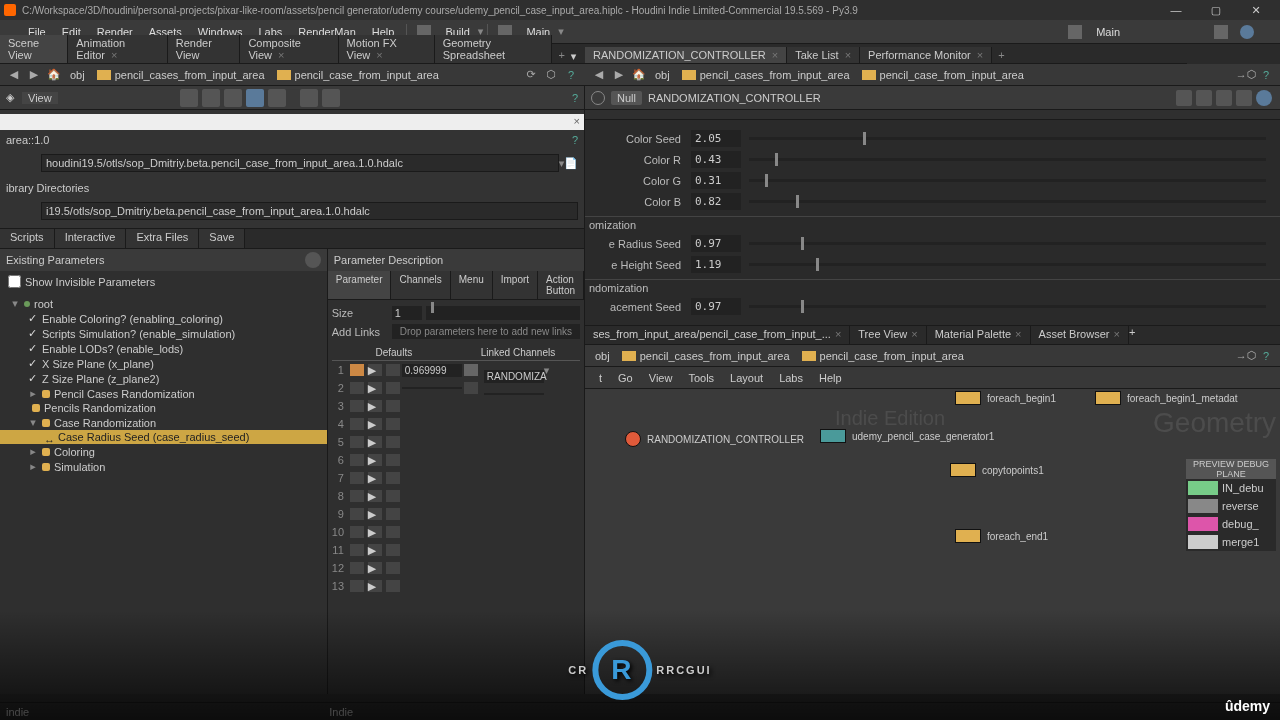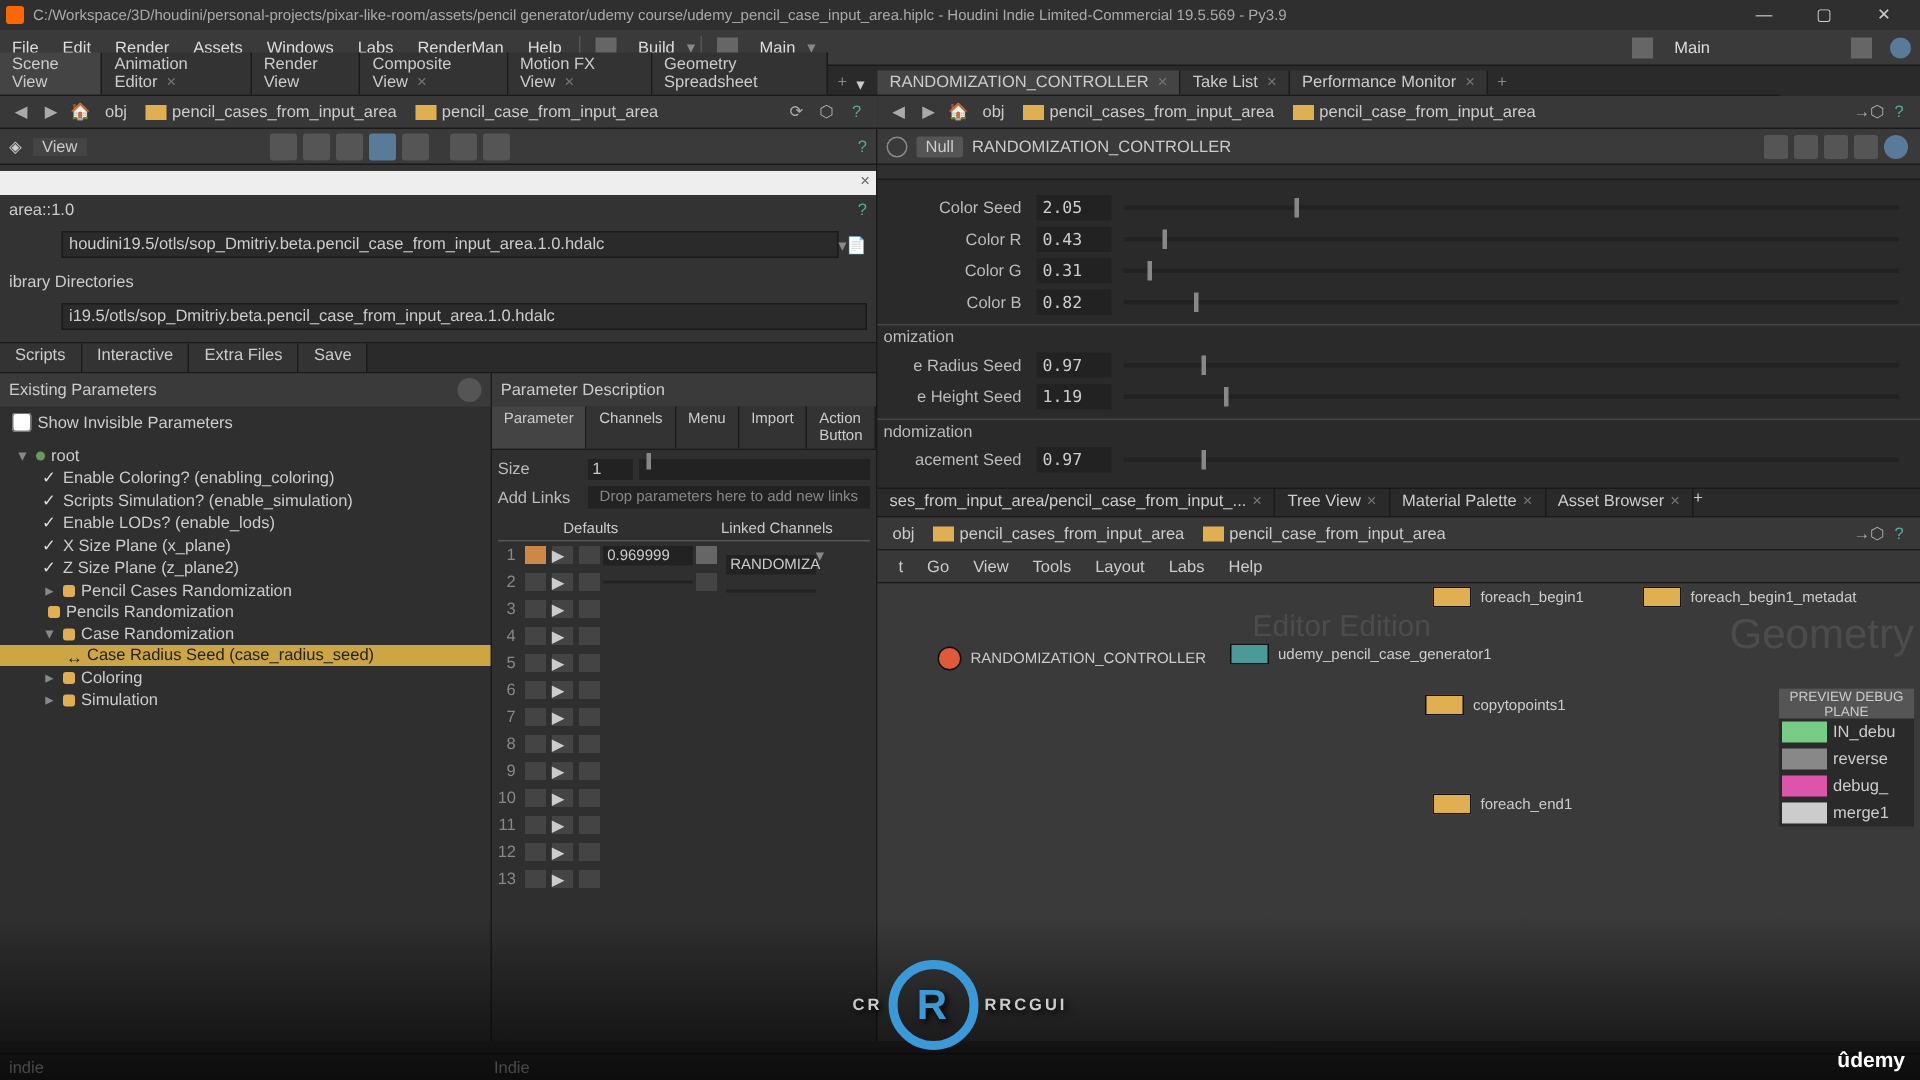--- a/index.html
+++ b/index.html
@@ -1,21 +1,21 @@
 <!DOCTYPE html>
 <html><head>
 <meta charset="utf-8">
 <style>
 * { margin: 0; padding: 0; box-sizing: border-box; font-family: "Segoe UI", sans-serif; font-size: 11px; color: #ccc; user-select: none; }
 body { width: 1280px; height: 720px; background: #2a2a2a; overflow: hidden; }
 .title-bar { height: 20px; background: #2f2f2f; display: flex; align-items: center; padding: 0 4px; }
 .title-bar .app-icon { width: 12px; height: 12px; background: #ff6600; border-radius: 2px; margin-right: 6px; }
 .title-bar .title { flex: 1; color: #aaa; font-size: 10px; }
 .title-bar .wbtn { width: 40px; height: 20px; text-align: center; line-height: 20px; color: #ccc; }
-.menu-bar { height: 24px; background: #3a3a3a; display: flex; align-items: center; padding: 0 0; border-bottom: 1px solid #1a1a1a; }
+.menu-bar { height: 24px; background: #3a3a3a; display: flex; align-items: center; padding: 0 20px; border-bottom: 1px solid #1a1a1a; }
 .menu-bar .mitem { padding: 0 8px; line-height: 24px; color: #ddd; }
 .menu-bar .sep { width: 1px; height: 16px; background: #555; margin: 0 4px; }
 .menu-bar .dt-ico { width: 14px; height: 14px; background: #666; margin: 0 6px; }
 .tabs { height: 20px; background: #2a2a2a; display: flex; align-items: flex-end; border-bottom: 1px solid #1a1a1a; }
 .tabs .tab { padding: 2px 8px; background: #333; border-right: 1px solid #1a1a1a; font-size: 10px; position: relative; }
 .tabs .tab .x { margin-left: 6px; color: #777; }
 .tabs .tab.active { background: #444; }
 .tabs .add { padding: 2px 6px; color: #888; }
 .path-bar { height: 22px; background: #383838; display: flex; align-items: center; padding: 0 4px; border-bottom: 1px solid #1a1a1a; }
 .path-bar .nb { width: 16px; height: 16px; display: flex; align-items: center; justify-content: center; color: #aaa; margin: 0 2px; }
@@ -545,21 +545,21 @@
       <span class="tb-ico"></span>
       <span class="tb-ico"></span>
       <span style="width:8px"></span>
       <span class="tb-ico"></span>
       <span class="tb-ico"></span>
       <span style="width:8px"></span>
       <span class="tb-ico"></span>
       <span class="tb-ico" style="background:#5a7a9a;border-radius:50%"></span>
     </div>
     <div class="canvas">
-      <span class="watermark" style="left:250px;top:18px;font-size:20px">Editor Edition</span>
+      <span class="watermark" style="left:250px;top:18px;font-size:20px">Indie Edition</span>
       <span class="watermark" style="right:4px;top:18px">Geometry</span>
 
       <div class="node-box" style="left:40px;top:42px">
           <div class="node-shape red"></div>
           <span class="node-label">RANDOMIZATION_CONTROLLER</span>
         </div>
       <div class="node-box" style="left:235px;top:40px">
           <div class="node-shape teal"></div>
           <span class="node-label">udemy_pencil_case_generator1</span>
         </div>

